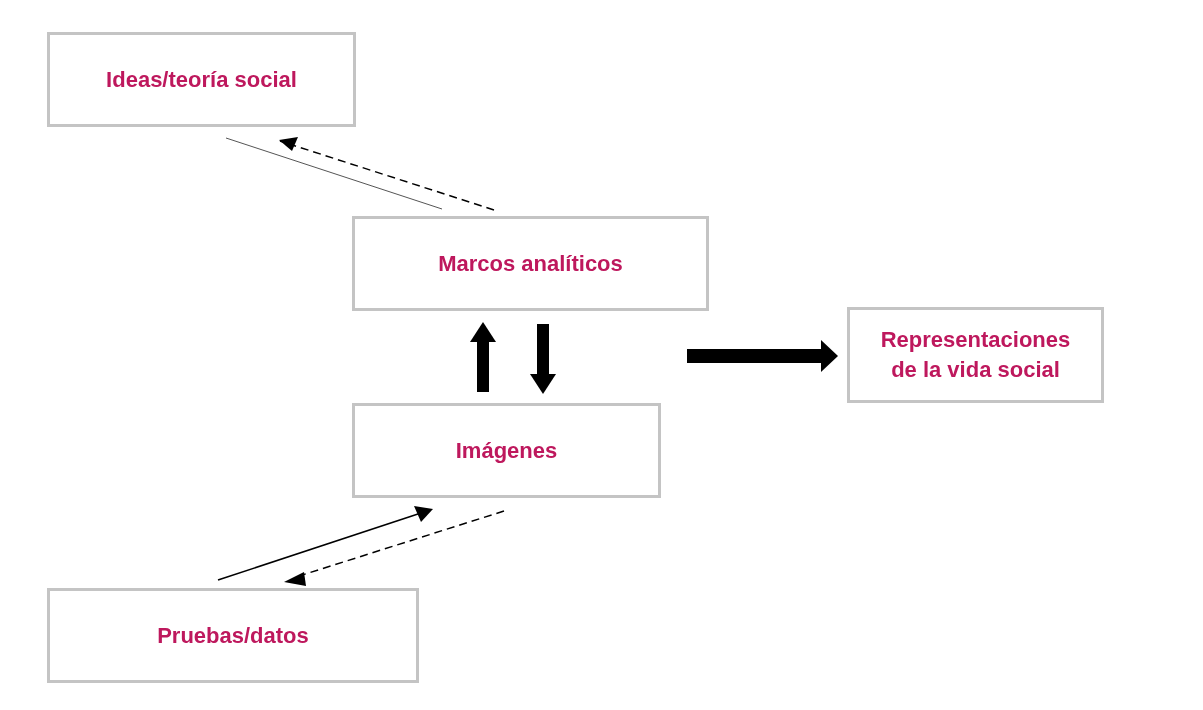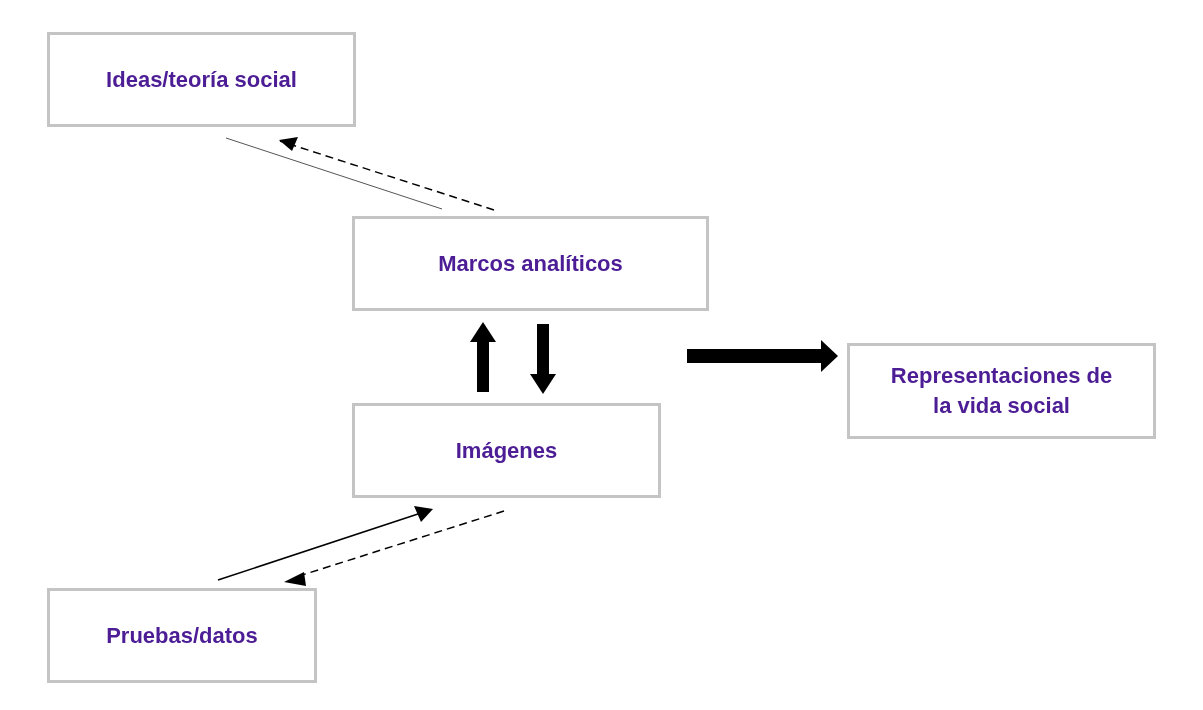--- a/index.html
+++ b/index.html
@@ -1,19 +1,19 @@
 <!DOCTYPE html>
 <html><head>
 <meta charset="utf-8">
 <style>
   html, body { margin:0; padding:0; background:#ffffff; }
   body { width:1203px; height:710px; position:relative; overflow:hidden; font-family:"Liberation Sans", sans-serif; }
   .box { position:absolute; box-sizing:border-box; border:3px solid #c4c4c4; background:#fff;
          display:flex; align-items:center; justify-content:center; text-align:center;
-         font-weight:bold; font-size:22px; color:#4c1d95; line-height:30px; }
+         font-weight:bold; font-size:22px; color:#be185d; line-height:30px; }
   svg { position:absolute; left:0; top:0; }
 </style>
 </head>
 <body>
 
 <svg width="1203" height="710">
   <defs>
     <marker id="ah" markerWidth="10" markerHeight="8" refX="9" refY="4" orient="auto" markerUnits="userSpaceOnUse">
       <path d="M0,0 L10,4 L0,8 Z" fill="#000"></path>
     </marker>
@@ -46,19 +46,19 @@
 </div>
 
 <div class="box" style="left:352px;top:216px;width:357px;height:95px;">
   <span>Marcos analíticos</span>
 </div>
 
 <div class="box" style="left:352px;top:403px;width:309px;height:95px;">
   <span>Imágenes</span>
 </div>
 
-<div class="box" style="left:847px;top:307px;width:309px;height:96px;padding:0 40px;margin-top:36px;">
+<div class="box" style="left:847px;top:307px;width:257px;height:96px;padding:0 40px;">
   <span>Representaciones de la vida social</span>
 </div>
 
-<div class="box" style="left:47px;top:588px;width:270px;height:95px;">
+<div class="box" style="left:47px;top:588px;width:372px;height:95px;">
   <span>Pruebas/datos</span>
 </div>
 
 </body></html>

